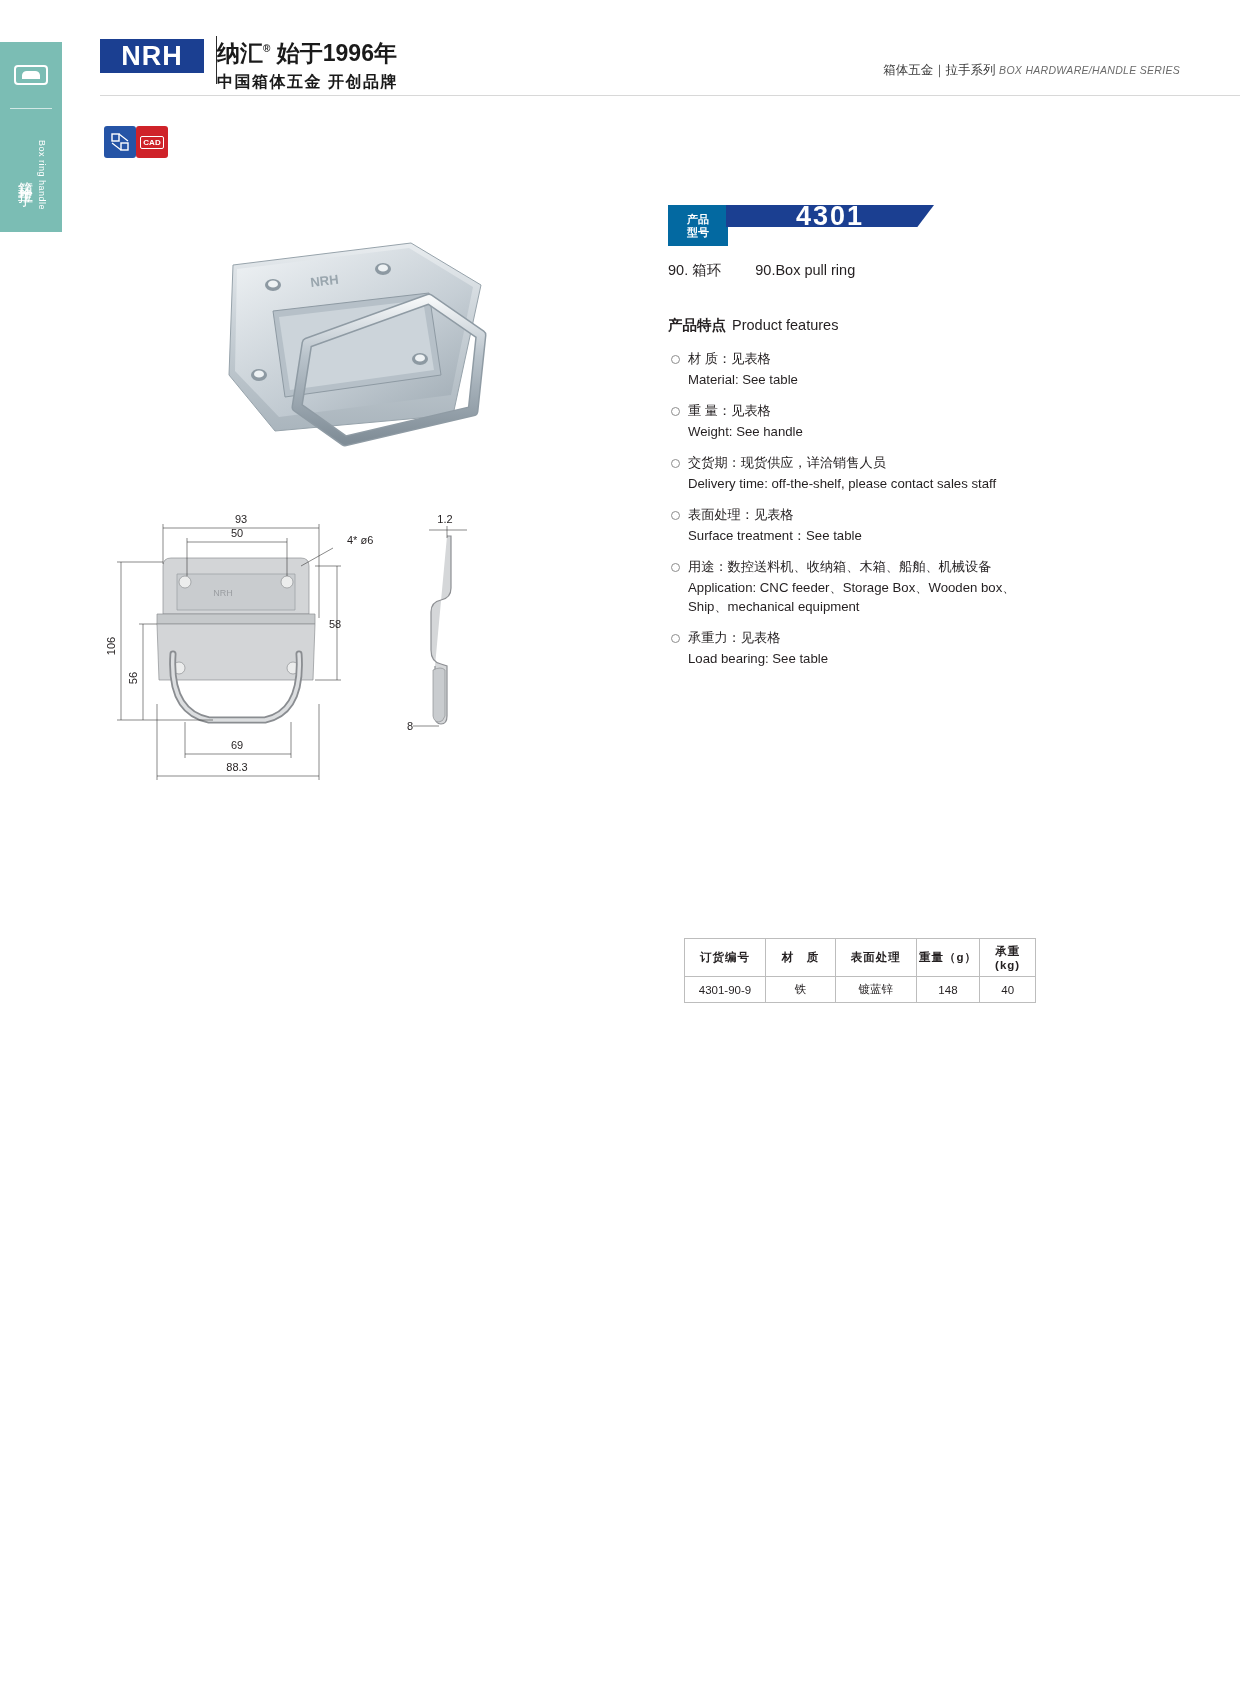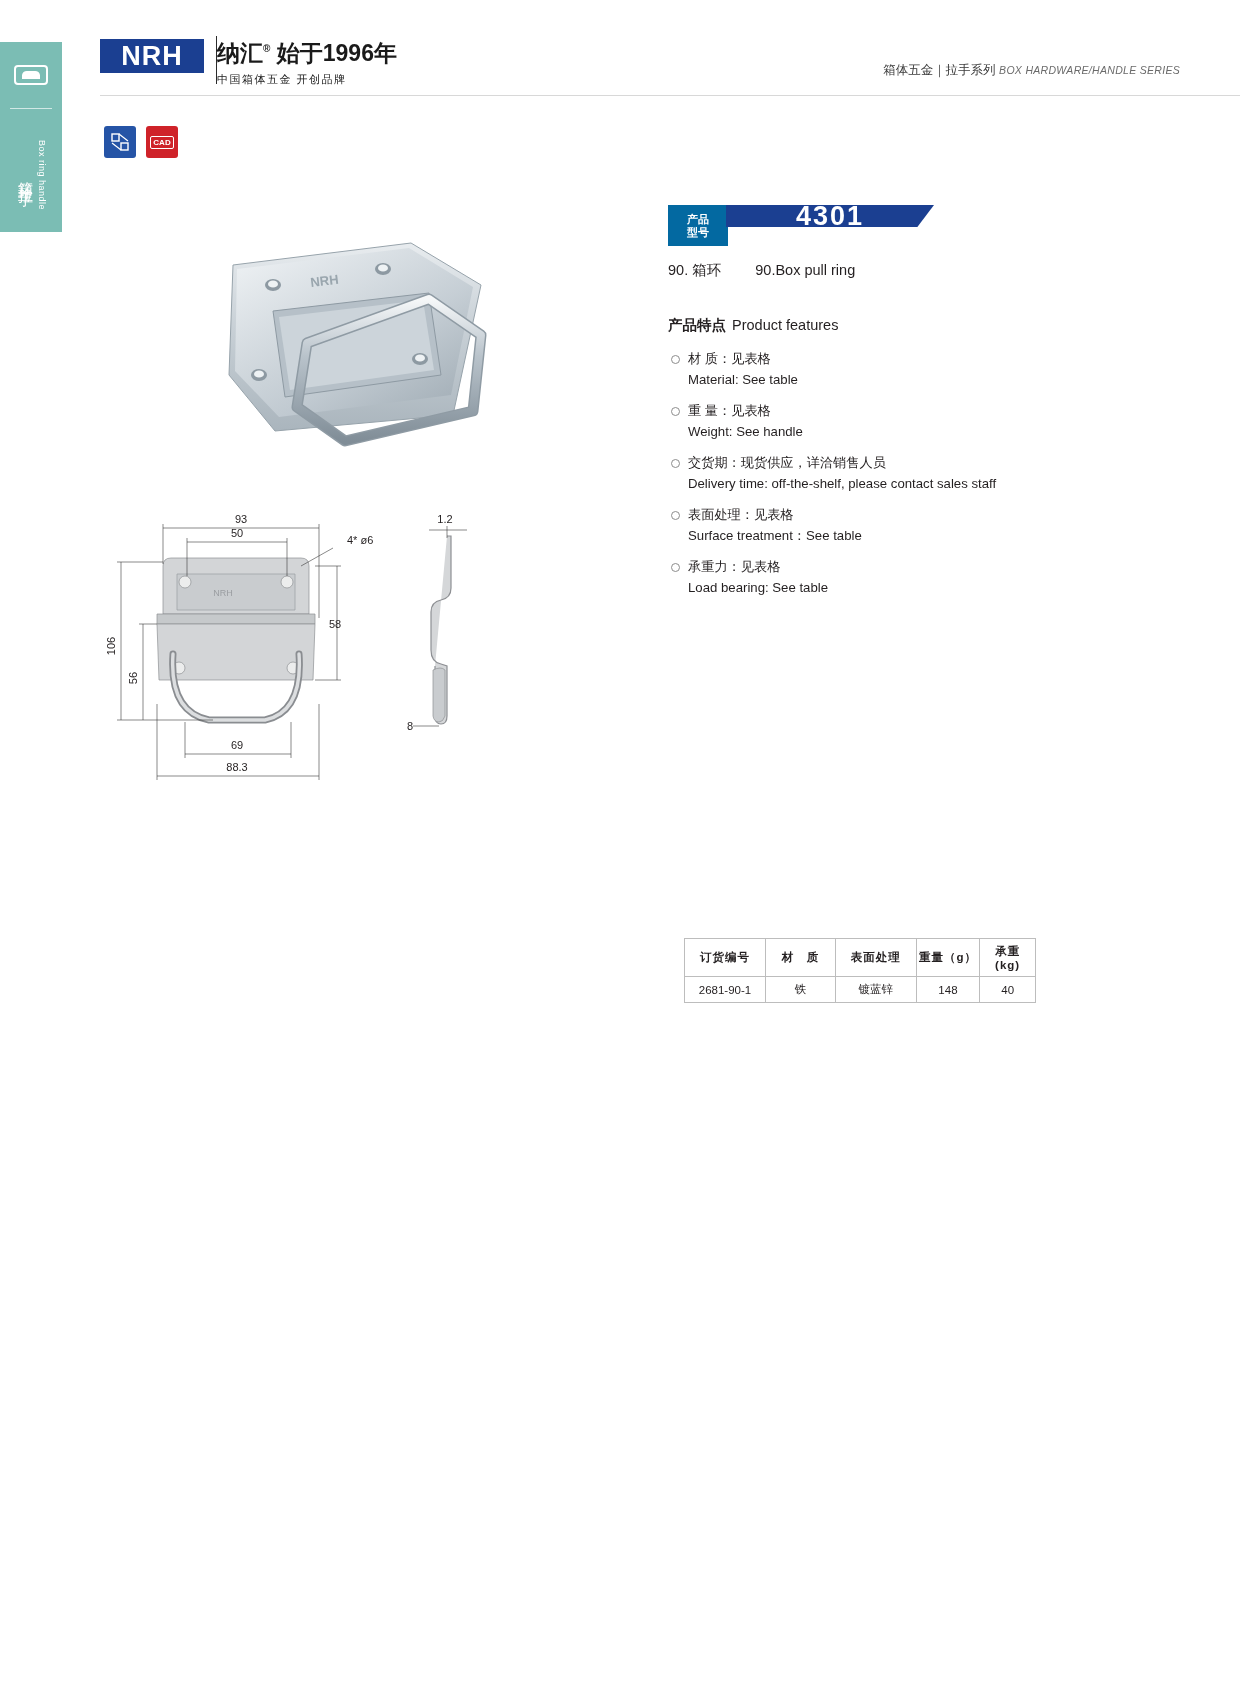--- a/index.html
+++ b/index.html
@@ -101,22 +101,22 @@
     font-weight: bold;
     color: #1a1a1a;
     line-height: 25px;
     white-space: nowrap;
   }
   .logo-line1 .reg {
     font-size: 10px;
     vertical-align: super;
   }
   .logo-line2 {
-    font-size: 11px;
-    font-weight: normal;
+    font-size: 16px;
+    font-weight: bold;
     color: #1a1a1a;
     letter-spacing: 1.5px;
     margin-top: 6px;
     white-space: nowrap;
   }
   .header-right {
     position: absolute;
     right: 0;
     top: 26px;
     font-size: 12.5px;
@@ -137,21 +137,20 @@
     height: 1px;
     background: #d8d8d8;
   }
 
   
   .badges {
     position: absolute;
     left: 104px;
     top: 126px;
     display: flex;
-    gap: 10px;
     text-align: right;
   }
   .badge {
     width: 32px;
     height: 32px;
     border-radius: 3px;
     display: flex;
     align-items: center;
     justify-content: center;
   }
@@ -497,38 +496,42 @@
     </li>
     <li class="feature-item">
       <span class="feature-cn">交货期：现货供应，详洽销售人员</span>
       <span class="feature-en">Delivery time: off-the-shelf, please contact sales staff</span>
     </li>
     <li class="feature-item">
       <span class="feature-cn">表面处理：见表格</span>
       <span class="feature-en">Surface treatment：See table</span>
     </li>
     <li class="feature-item">
+      <span class="feature-cn">用途：数控送料机、收纳箱、木箱、船舶、机械设备</span>
+      <span class="feature-en">Application: CNC feeder、Storage Box、Wooden box、Ship、mechanical equipment</span>
+    </li>
+    <li class="feature-item">
       <span class="feature-cn">承重力：见表格</span>
       <span class="feature-en">Load bearing: See table</span>
     </li>
   </ul>
 </div>
 
 <table class="spec-table">
   <thead>
     <tr>
       <th class="col-a">订货编号</th>
       <th class="col-b">材　质</th>
       <th class="col-c">表面处理</th>
       <th class="col-d">重量（g）</th>
       <th class="col-e">承重 (kg)</th>
     </tr>
   </thead>
   <tbody>
     <tr>
-      <td>2681-90-1</td>
+      <td>4301-90-9</td>
       <td>铁</td>
       <td>镀蓝锌</td>
       <td>148</td>
       <td>40</td>
     </tr>
   </tbody>
 </table>
 
 </body></html>

